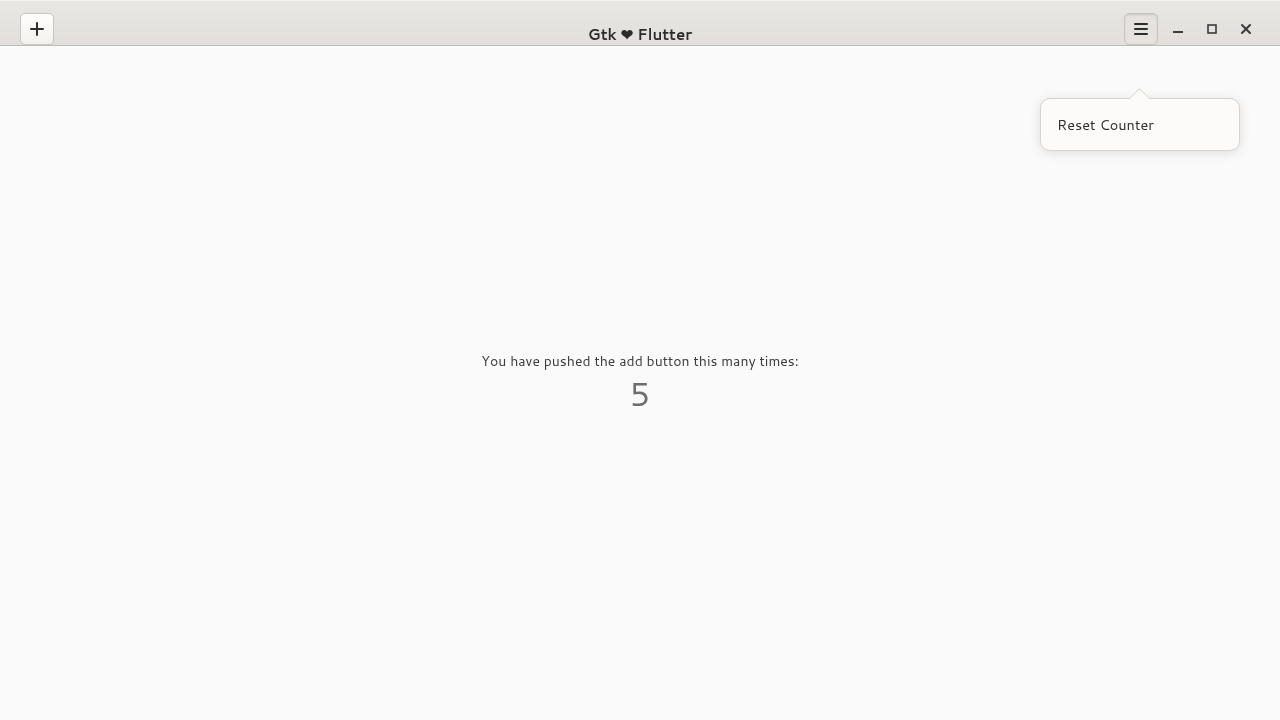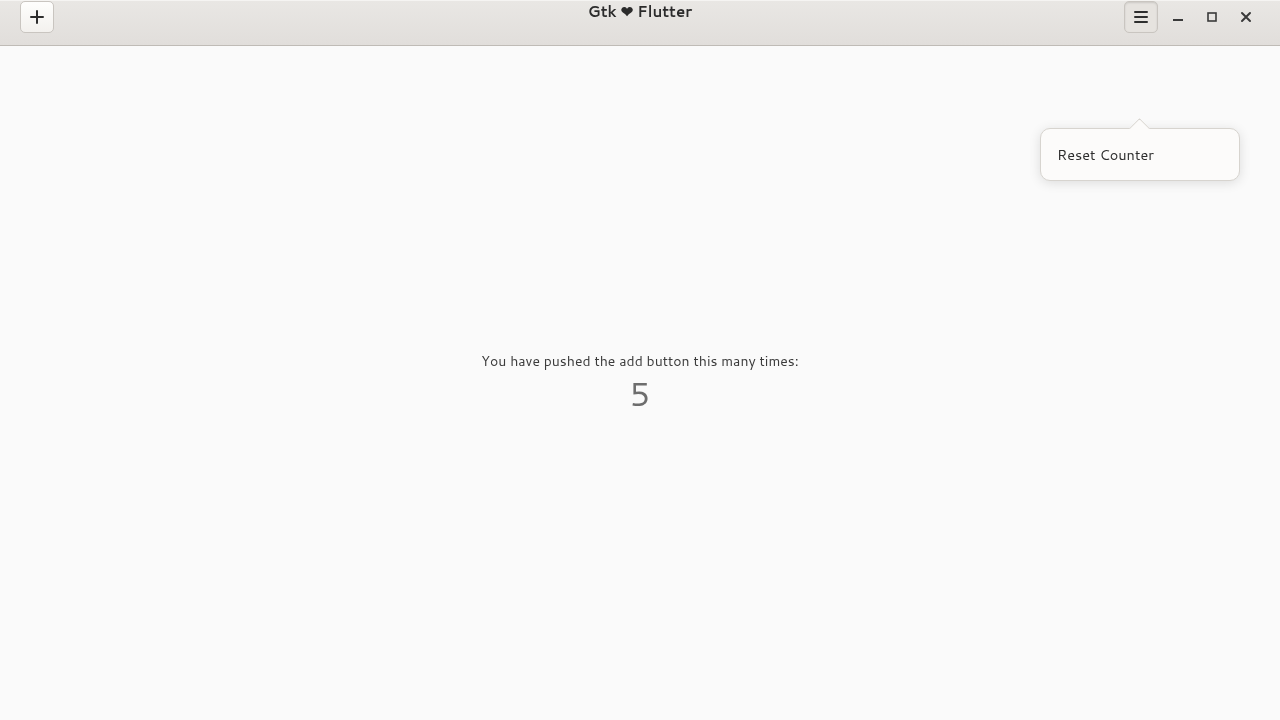--- a/index.html
+++ b/index.html
@@ -14,21 +14,21 @@
     color: #2e2e2e;
   }
 
   .headerbar {
     position: relative;
     height: 46px;
     background: linear-gradient(#e9e7e4, #e1dedb);
     border-top: 1px solid #f5f4f2;
     border-bottom: 1px solid #bfbbb6;
     display: flex;
-    align-items: flex-start;
+    align-items: flex-end;
     padding: 0 20px;
   }
 
   .hb-left, .hb-right {
     display: flex;
     align-items: center;
     gap: 6px;
   }
   .hb-left { flex: 0 0 auto; }
   .hb-right { flex: 0 0 auto; margin-left: auto; }
@@ -94,21 +94,20 @@
   .popover {
     position: absolute;
     top: 52px;
     right: 40px;
     width: 200px;
     background: #fcfbfa;
     border: 1px solid #d7d4cf;
     border-radius: 10px;
     box-shadow: 0 2px 12px rgba(0,0,0,0.12);
     padding: 6px;
-    margin-top: 30px;
   }
   .popover::before {
     content: "";
     position: absolute;
     top: -8px;
     right: 92px;
     width: 14px;
     height: 14px;
     background: #fcfbfa;
     border-left: 1px solid #d7d4cf;

